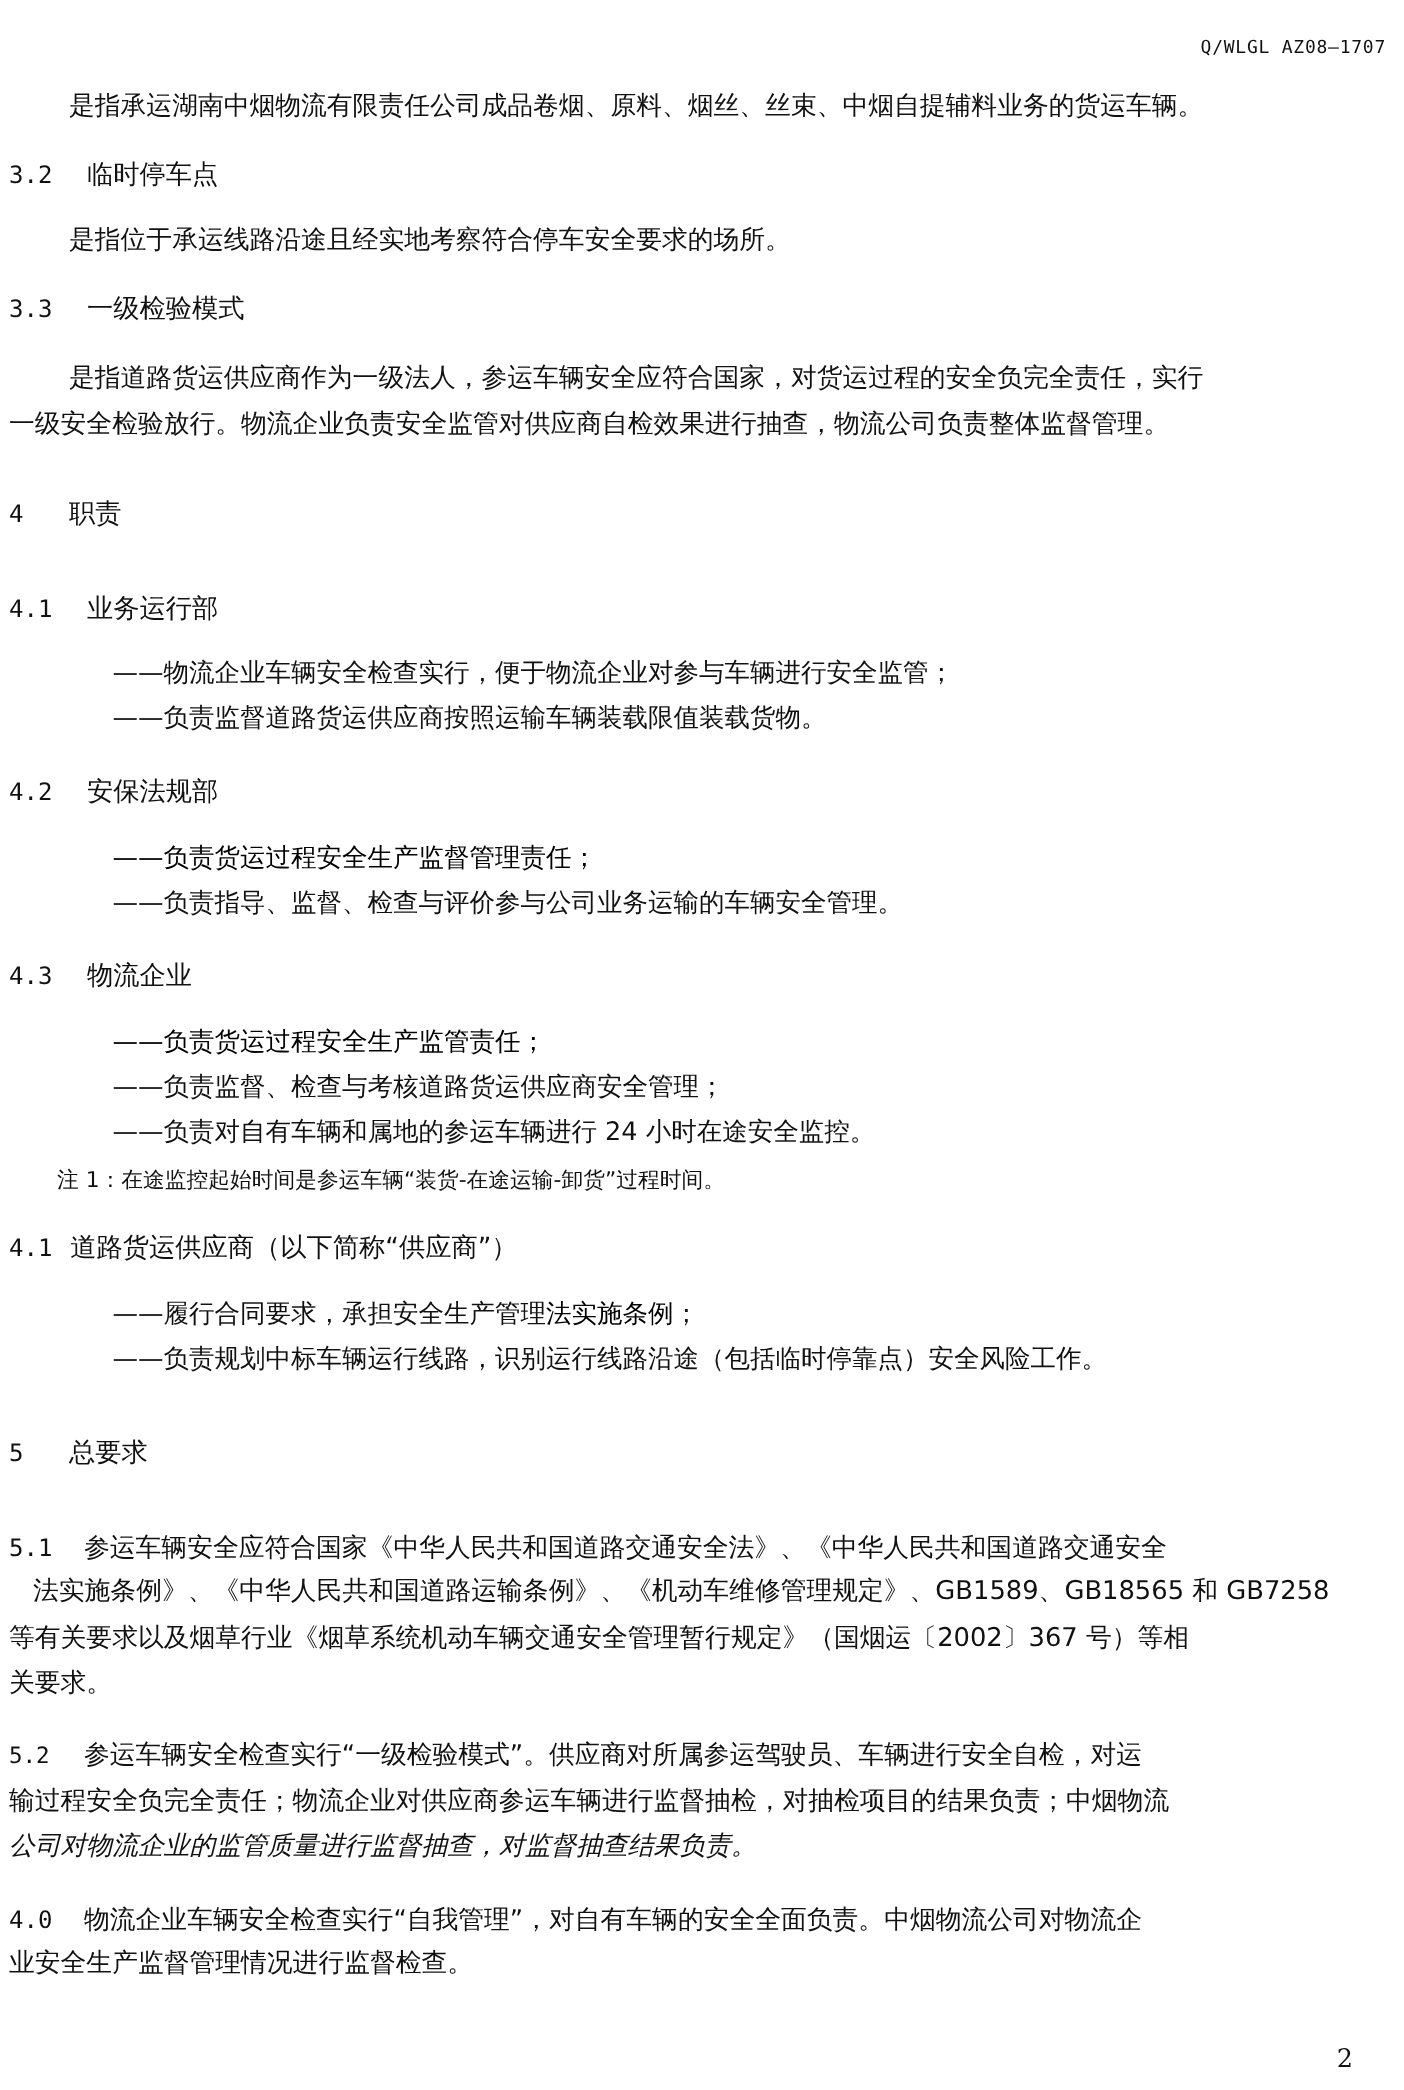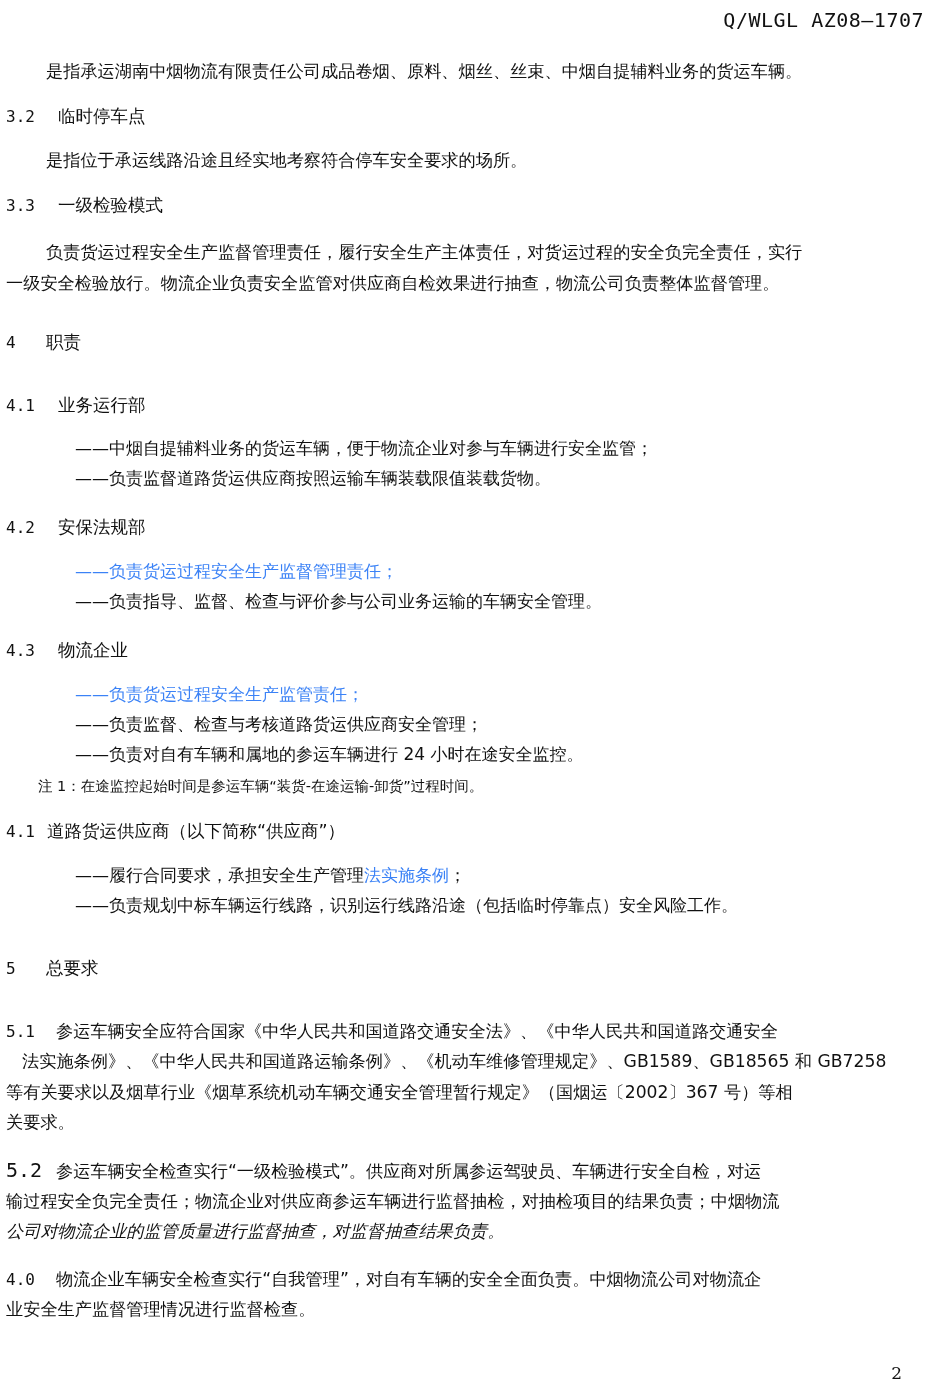--- a/index.html
+++ b/index.html
@@ -3,60 +3,60 @@
 <meta charset="utf-8">
 <style>
   html, body { margin: 0; padding: 0; background: #ffffff; }
   body {
     width: 936px; height: 1393px; position: relative; overflow: hidden;
     font-family: "DejaVu Sans", "Liberation Sans", sans-serif;
     color: #111111;
   }
   .abs { position: absolute; white-space: nowrap; }
   .std-code {
-    top: 8px; right: 12px;
+    top: 24px; right: 12px;
     font-family: "DejaVu Sans Mono", "Liberation Mono", monospace;
-    font-size: 20px; letter-spacing: 0.5px;
+    font-size: 12px; letter-spacing: 0.5px;
   }
   .para { font-size: 17.2px; line-height: 31px; }
   .heading { font-size: 17.5px; }
   .heading .num { display: inline-block; width: 52px; font-family: "DejaVu Sans Mono", "Liberation Mono", monospace; font-size: 16px; }
   .heading .num-narrow { width: 40px; }
   .item { font-size: 17px; left: 75px; }
-  .red { color: #3b82f6; }
+  .red { color: #000000; }
   .note { font-size: 14.5px; left: 38px; }
   .page-num { font-family: "DejaVu Serif", "Liberation Serif", serif; font-size: 17px; right: 34px; top: 1363px; }
   .sec-num { font-family: "DejaVu Sans Mono", "Liberation Mono", monospace; font-size: 16px; }
 </style>
 </head>
 <body>
 
 <div class="abs std-code">Q/WLGL AZ08—1707</div>
 
 <div class="abs para" style="left:46px; top:56px;">是指承运湖南中烟物流有限责任公司成品卷烟、原料、烟丝、丝束、中烟自提辅料业务的货运车辆。</div>
 
 <div class="abs heading" style="left:6px; top:104px;">
   <span class="num">3.2</span><span>临时停车点</span>
 </div>
 <div class="abs para" style="left:46px; top:145px;">是指位于承运线路沿途且经实地考察符合停车安全要求的场所。</div>
 
 <div class="abs heading" style="left:6px; top:193px;">
   <span class="num">3.3</span><span>一级检验模式</span>
 </div>
-<div class="abs para" style="left:46px; top:237px;">负责货运过程安全生产监督管理责任，履行安全生产主体责任，对货运过程的安全负完全责任，实行</div>
+<div class="abs para" style="left:46px; top:237px;">是指道路货运供应商作为一级法人，参运车辆安全应符合国家，对货运过程的安全负完全责任，实行</div>
 <div class="abs para" style="left:6px; top:268px;">一级安全检验放行。物流企业负责安全监管对供应商自检效果进行抽查，物流公司负责整体监督管理。</div>
 
 <div class="abs heading" style="left:6px; top:330px;">
   <span class="num num-narrow">4</span><span>职责</span>
 </div>
 
 <div class="abs heading" style="left:6px; top:393px;">
   <span class="num">4.1</span><span>业务运行部</span>
 </div>
-<div class="abs item" style="top:437px;">——中烟自提辅料业务的货运车辆，便于物流企业对参与车辆进行安全监管；</div>
+<div class="abs item" style="top:437px;">——物流企业车辆安全检查实行，便于物流企业对参与车辆进行安全监管；</div>
 <div class="abs item" style="top:467px;">——负责监督道路货运供应商按照运输车辆装载限值装载货物。</div>
 
 <div class="abs heading" style="left:6px; top:515px;">
   <span class="num">4.2</span><span>安保法规部</span>
 </div>
 <div class="abs item red" style="top:560px;">——负责货运过程安全生产监督管理责任；</div>
 <div class="abs item" style="top:590px;">——负责指导、监督、检查与评价参与公司业务运输的车辆安全管理。</div>
 
 <div class="abs heading" style="left:6px; top:638px;">
   <span class="num">4.3</span><span>物流企业</span>
@@ -79,21 +79,21 @@
 </div>
 
 <div class="abs para" style="left:6px; top:1016px;">
   <span class="num" style="display:inline-block;width:50px;font-family:'DejaVu Sans Mono','Liberation Mono',monospace;font-size:16px;">5.1</span><span>参运车辆安全应符合国家《中华人民共和国道路交通安全法》、《中华人民共和国道路交通安全</span>
 </div>
 <div class="abs para" style="left:22px; top:1046px;">法实施条例》、《中华人民共和国道路运输条例》、《机动车维修管理规定》、GB1589、GB18565 和 GB7258</div>
 <div class="abs para" style="left:6px; top:1077px;">等有关要求以及烟草行业《烟草系统机动车辆交通安全管理暂行规定》（国烟运〔2002〕367 号）等相</div>
 <div class="abs para" style="left:6px; top:1107px;">关要求。</div>
 
 <div class="abs para" style="left:6px; top:1155px;">
-  <span class="num" style="display:inline-block;width:50px;font-family:'DejaVu Sans Mono','Liberation Mono',monospace;font-size:20px;">5.2</span><span>参运车辆安全检查实行“一级检验模式”。供应商对所属参运驾驶员、车辆进行安全自检，对运</span>
+  <span class="num" style="display:inline-block;width:50px;font-family:'DejaVu Sans Mono','Liberation Mono',monospace;font-size:15px;">5.2</span><span>参运车辆安全检查实行“一级检验模式”。供应商对所属参运驾驶员、车辆进行安全自检，对运</span>
 </div>
 <div class="abs para" style="left:6px; top:1186px;">输过程安全负完全责任；物流企业对供应商参运车辆进行监督抽检，对抽检项目的结果负责；中烟物流</div>
 <div class="abs para" style="left:6px; top:1216px;font-style:italic;">公司对物流企业的监管质量进行监督抽查，对监督抽查结果负责。</div>
 
 <div class="abs para" style="left:6px; top:1264px;">
   <span class="num" style="display:inline-block;width:50px;font-family:'DejaVu Sans Mono','Liberation Mono',monospace;font-size:16px;">4.0</span><span>物流企业车辆安全检查实行“自我管理”，对自有车辆的安全全面负责。中烟物流公司对物流企</span>
 </div>
 <div class="abs para" style="left:6px; top:1294px;">业安全生产监督管理情况进行监督检查。</div>
 
 <div class="abs page-num">2</div>

